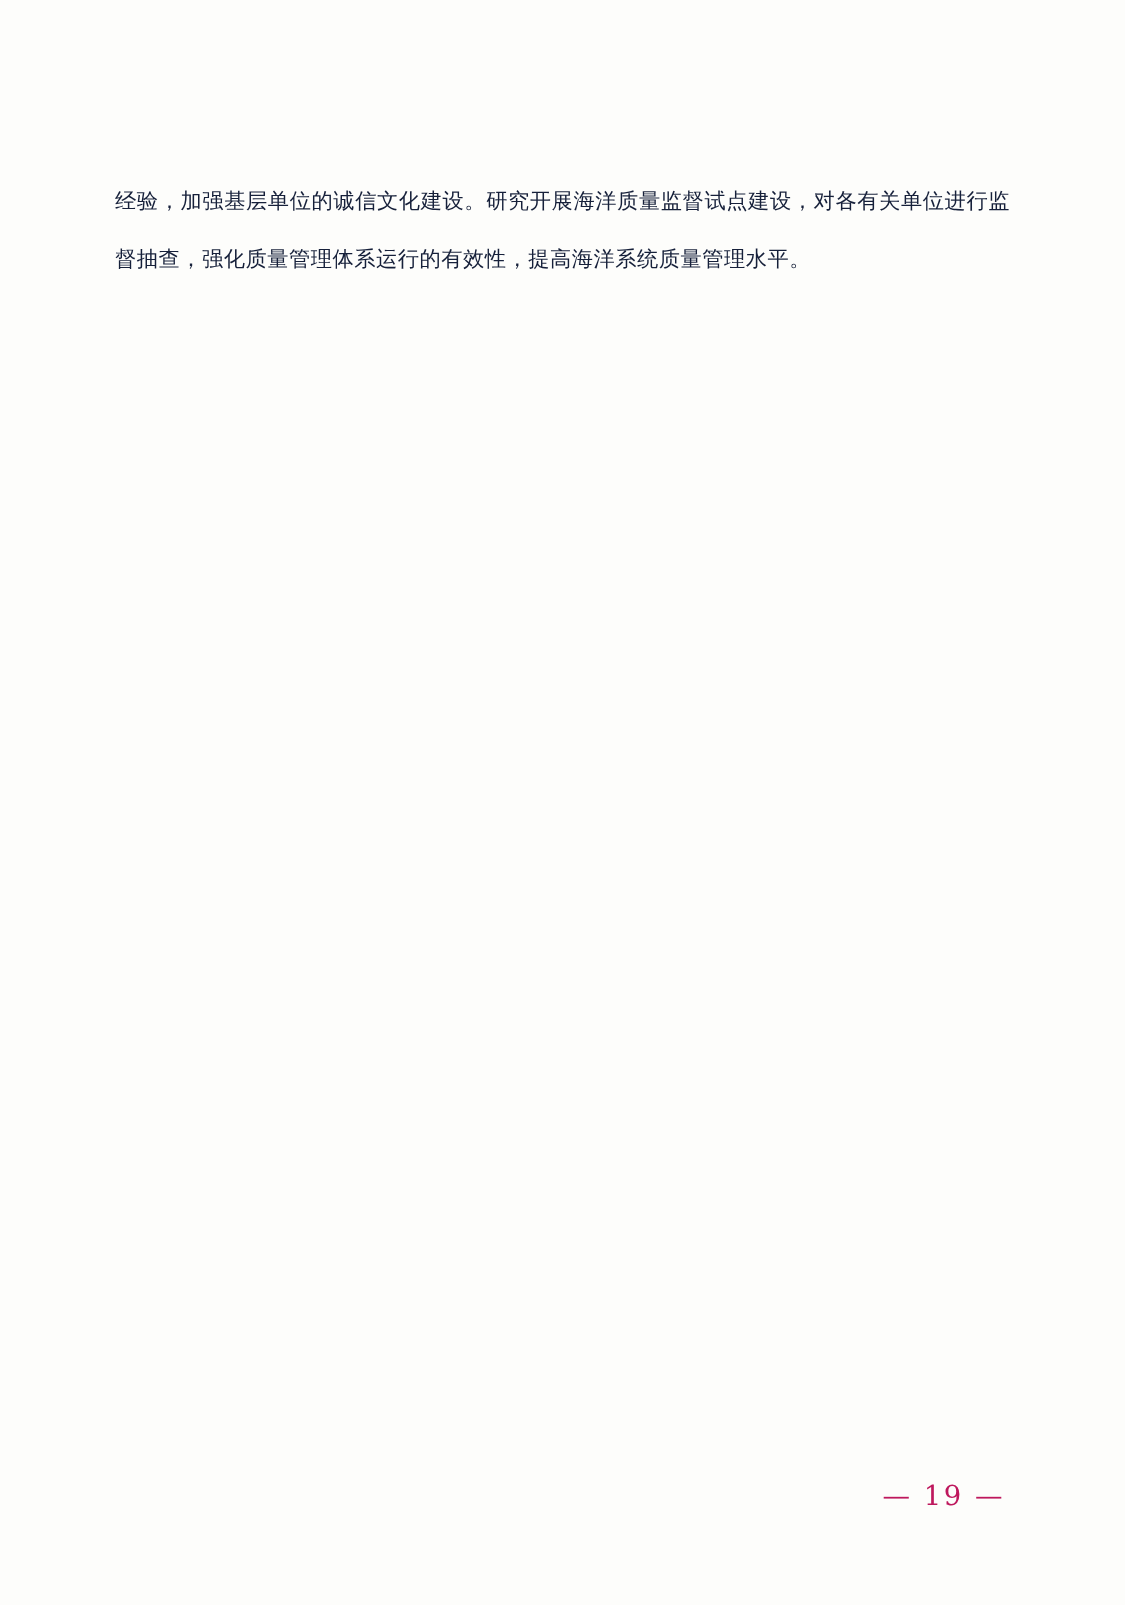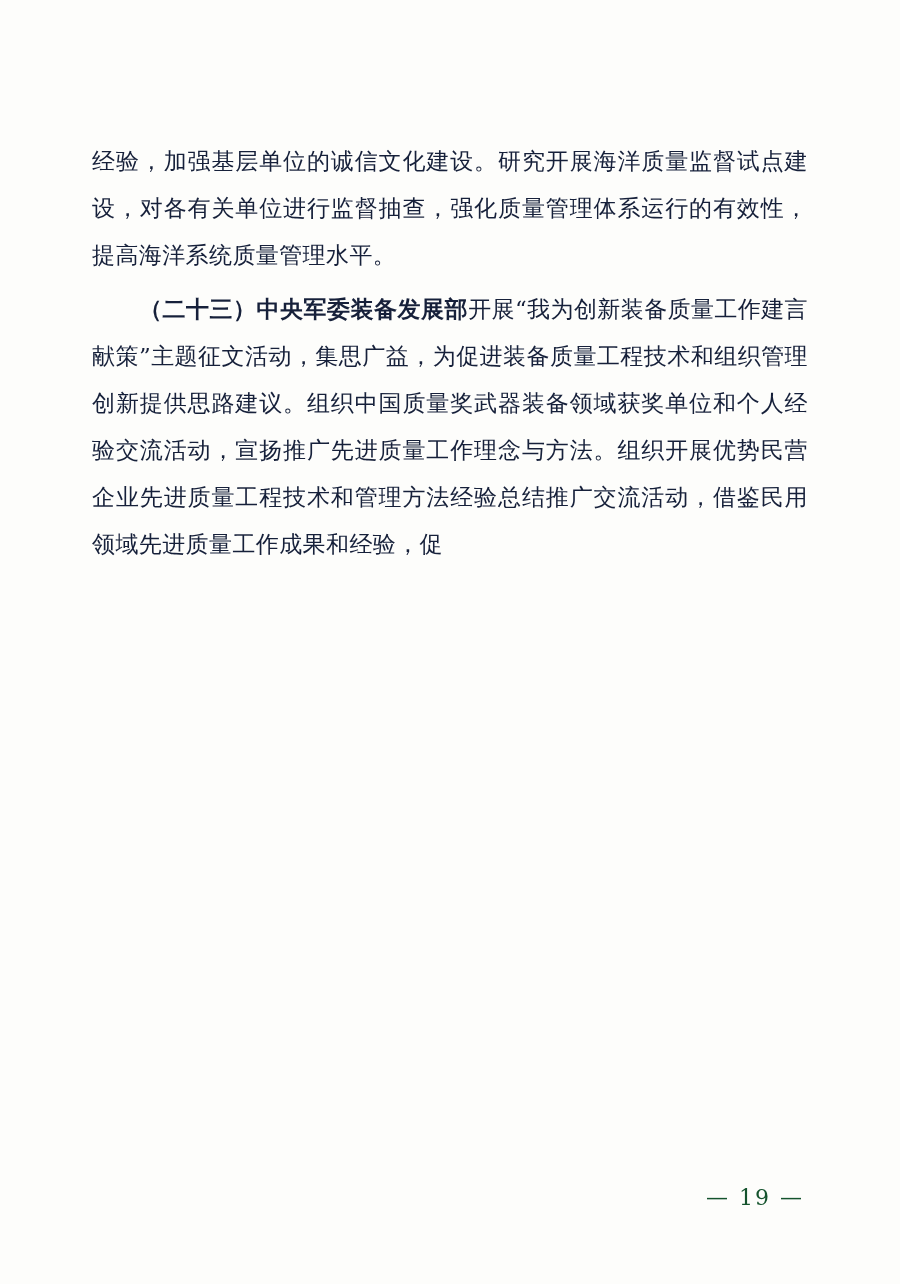--- a/index.html
+++ b/index.html
@@ -22,57 +22,54 @@
     overflow: hidden;
   }
   .content {
     position: absolute;
     left: 92px;
     top: 138px;
     width: 716px;
   }
   p.para {
     margin: 0 0 6px 0;
-    font-size: 23px;
+    font-size: 17px;
     line-height: 47px;
     text-align: justify;
     text-justify: inter-ideograph;
     letter-spacing: 0.4px;
     color: #16203a;
     font-family: "DejaVu Serif", "Liberation Serif", serif;
   }
   p.indent {
     text-indent: 47px;
   }
   .bold {
     font-weight: bold;
     letter-spacing: 0.5px;
   }
   .pagenum {
     position: absolute;
     right: 96px;
     bottom: 74px;
     font-size: 22px;
     letter-spacing: 2px;
-    color: #14532d;
+    color: #be185d;
     font-family: "DejaVu Serif", "Liberation Serif", serif;
   }
 </style>
 </head>
 <body>
 
 <div class="page">
   <div class="content">
 
     <p class="para">
       <span>经验，加强基层单位的诚信文化建设。研究开展海洋质量监督试点建设，对各有关单位进行监督抽查，强化质量管理体系运行的有效性，提高海洋系统质量管理水平。</span>
     </p>
 
 
 
-    <p class="para indent">
-      <span class="bold">（二十三）中央军委装备发展部</span><span>开展“我为创新装备质量工作建言献策”主题征文活动，集思广益，为促进装备质量工程技术和组织管理创新提供思路建议。组织中国质量奖武器装备领域获奖单位和个人经验交流活动，宣扬推广先进质量工作理念与方法。组织开展优势民营企业先进质量工程技术和管理方法经验总结推广交流活动，借鉴民用领域先进质量工作成果和经验，促</span>
-    </p>
 
   </div>
 
   <div class="pagenum">— 19 —</div>
 </div>
 
 </body></html>

